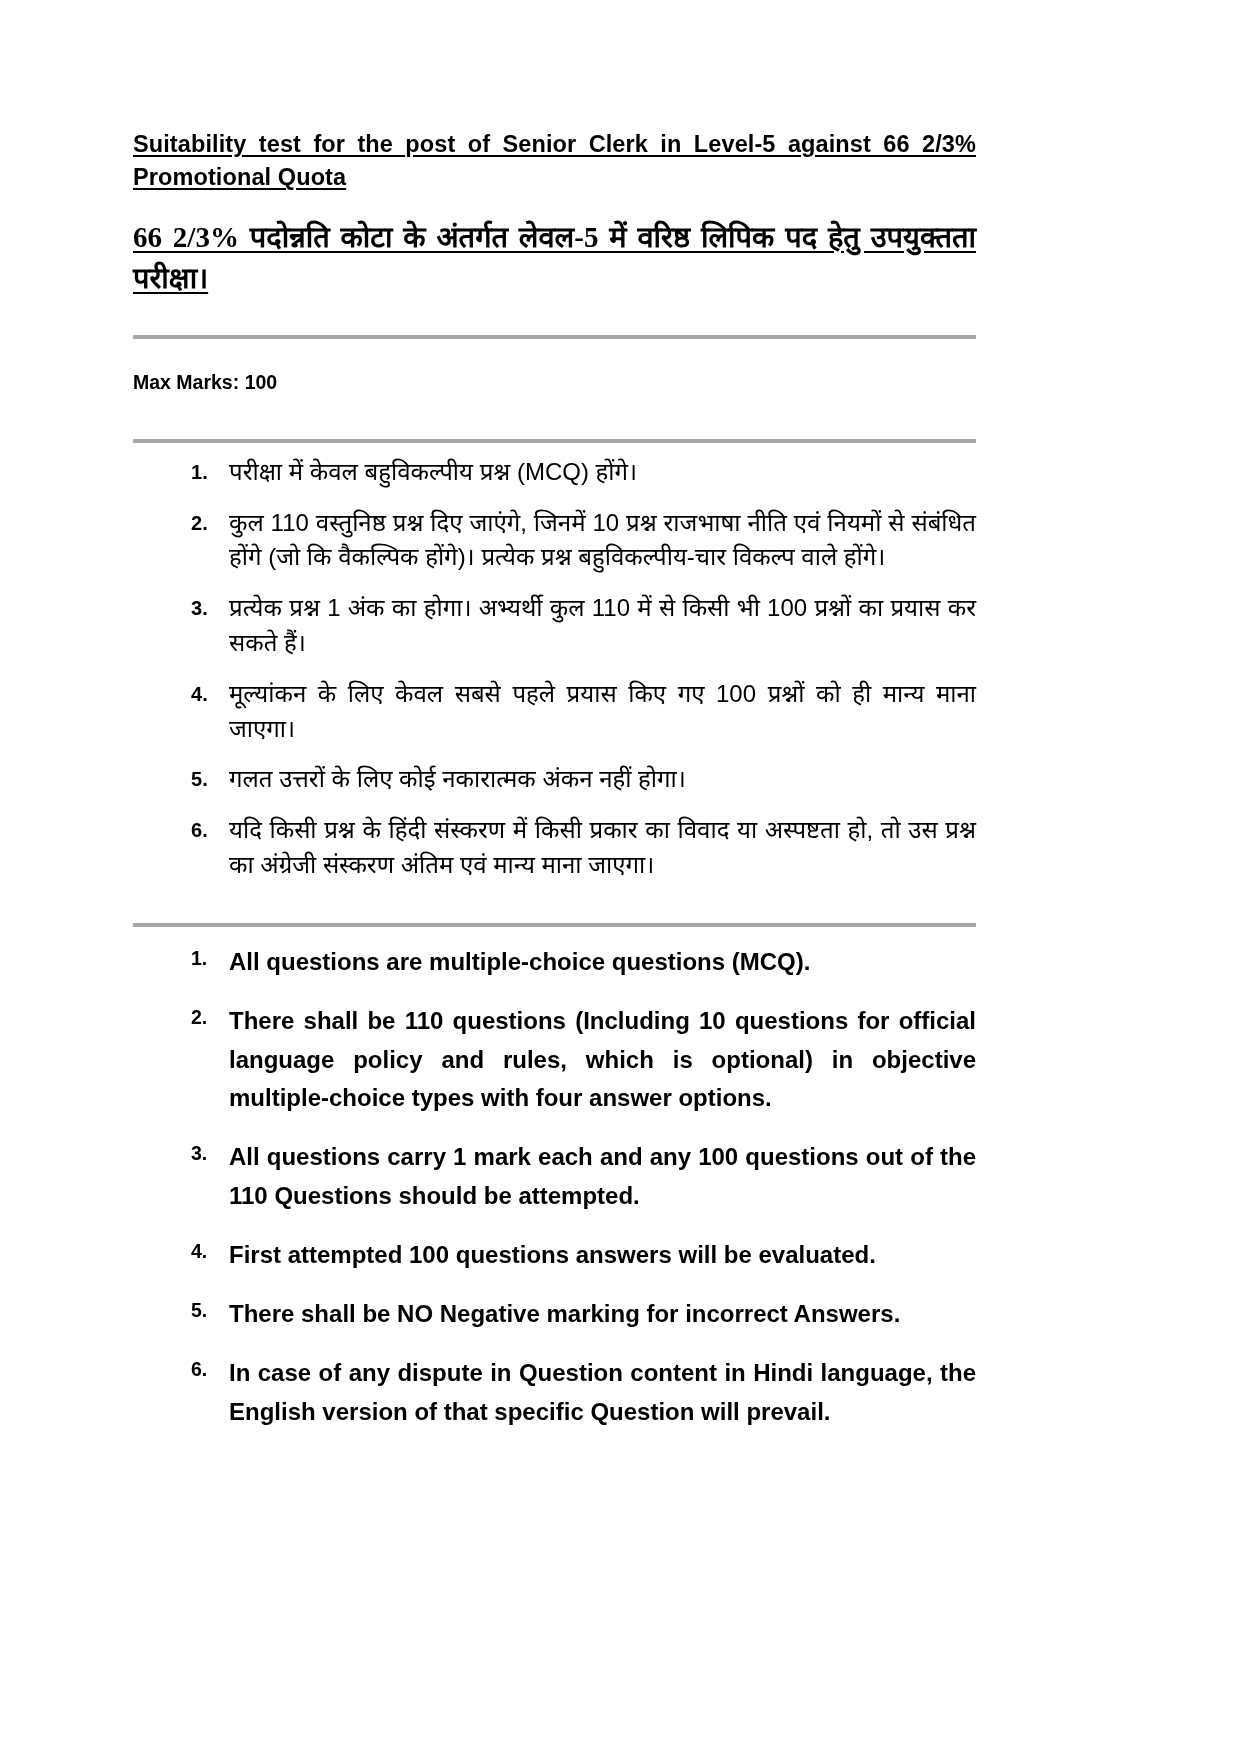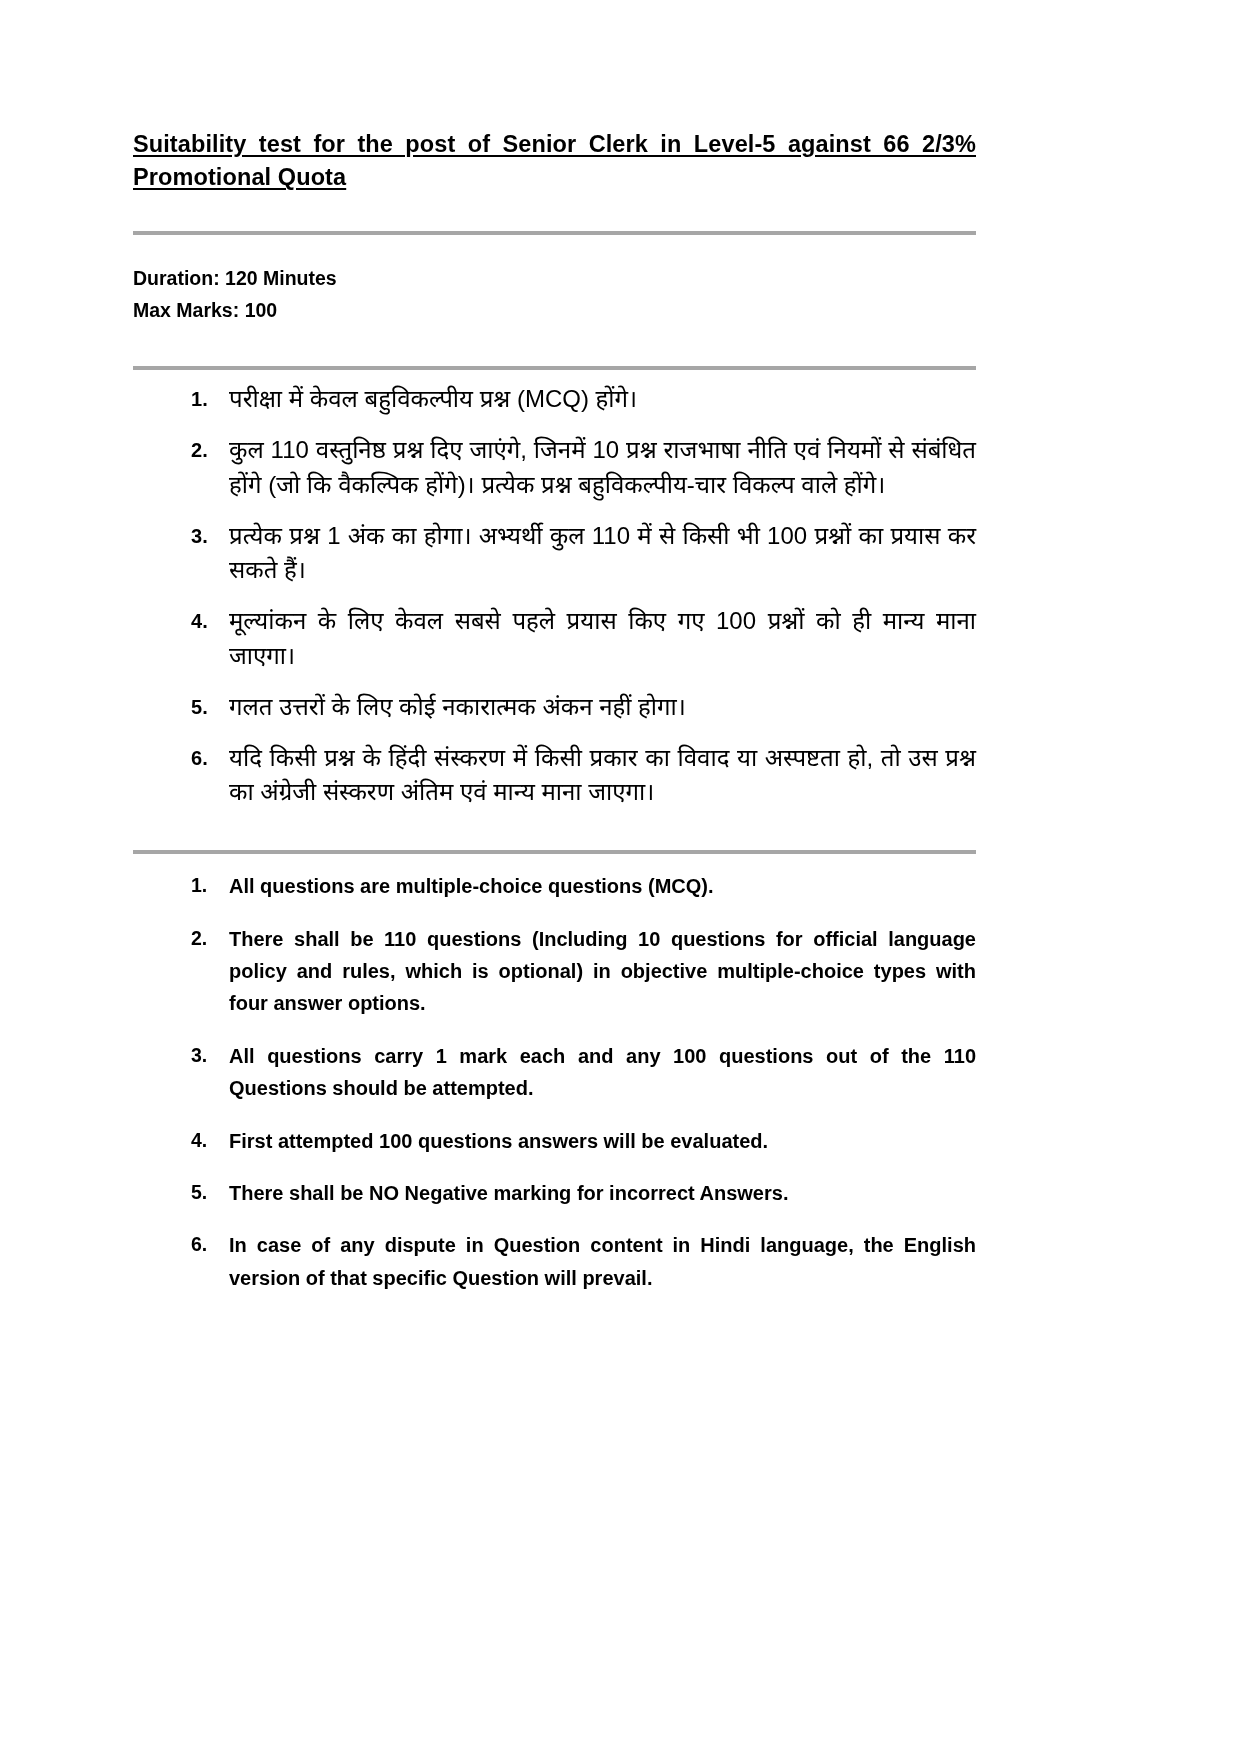--- a/index.html
+++ b/index.html
@@ -107,21 +107,21 @@
   }
   ol.hi-list > li::before {
     font-size: 20px;
     font-family: "Liberation Sans", sans-serif;
     top: 3px;
   }
   ol.en-list {
     margin-top: 16px;
   }
   ol.en-list > li {
-    font-size: 20px;
+    font-size: 24px;
     font-weight: bold;
     line-height: 1.62;
     text-align: justify;
     text-align-last: left;
     margin-bottom: 20px;
   }
   ol.en-list > li.justify-full {
     text-align: justify;
   }
   ol.en-list > li::before {
@@ -129,25 +129,27 @@
     top: 0;
   }
 </style>
 </head>
 <body>
 
 <div class="page">
 
   <div class="title-en u">Suitability test for the post of Senior Clerk in Level-5 against 66 2/3% Promotional Quota</div>
 
+  <div class="title-hi">
+    <span class="u">66 2/3% पदोन्नति कोटा के अंतर्गत लेवल-5 में वरिष्ठ लिपिक पद हेतु उपयुक्तता परीक्षा।</span>
+  </div>
 
   <hr class="rule r1">
 
   <div class="meta">
-    <div>Duration: 120 Minutes</div>
     <div>Max Marks: 100</div>
   </div>
 
   <hr class="rule r2">
 
 
   <ol class="list hi-list">
     <li>परीक्षा में केवल बहुविकल्पीय प्रश्न (MCQ) होंगे।</li>
     <li>कुल 110 वस्तुनिष्ठ प्रश्न दिए जाएंगे, जिनमें 10 प्रश्न राजभाषा नीति एवं नियमों से संबंधित होंगे (जो कि वैकल्पिक होंगे)। प्रत्येक प्रश्न बहुविकल्पीय-चार विकल्प वाले होंगे।</li>
     <li>प्रत्येक प्रश्न 1 अंक का होगा। अभ्यर्थी कुल 110 में से किसी भी 100 प्रश्नों का प्रयास कर सकते हैं।</li>

